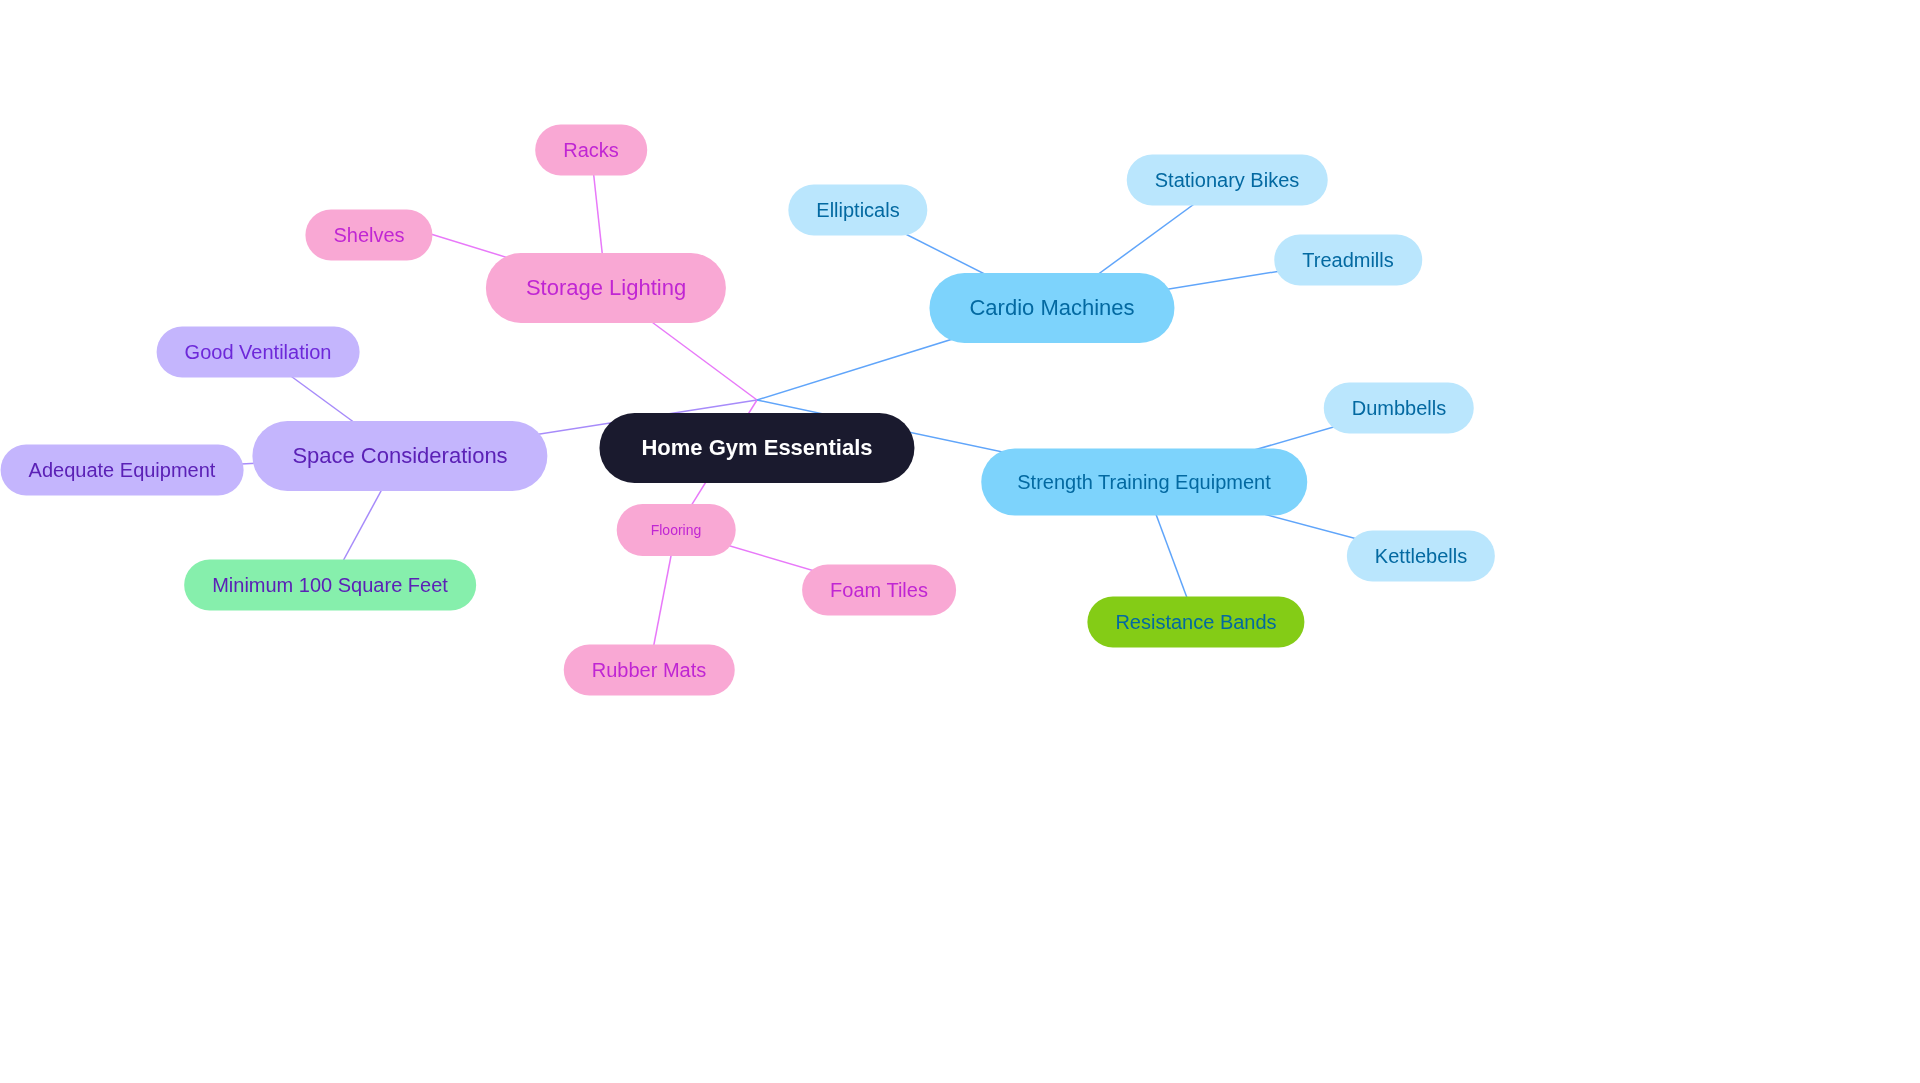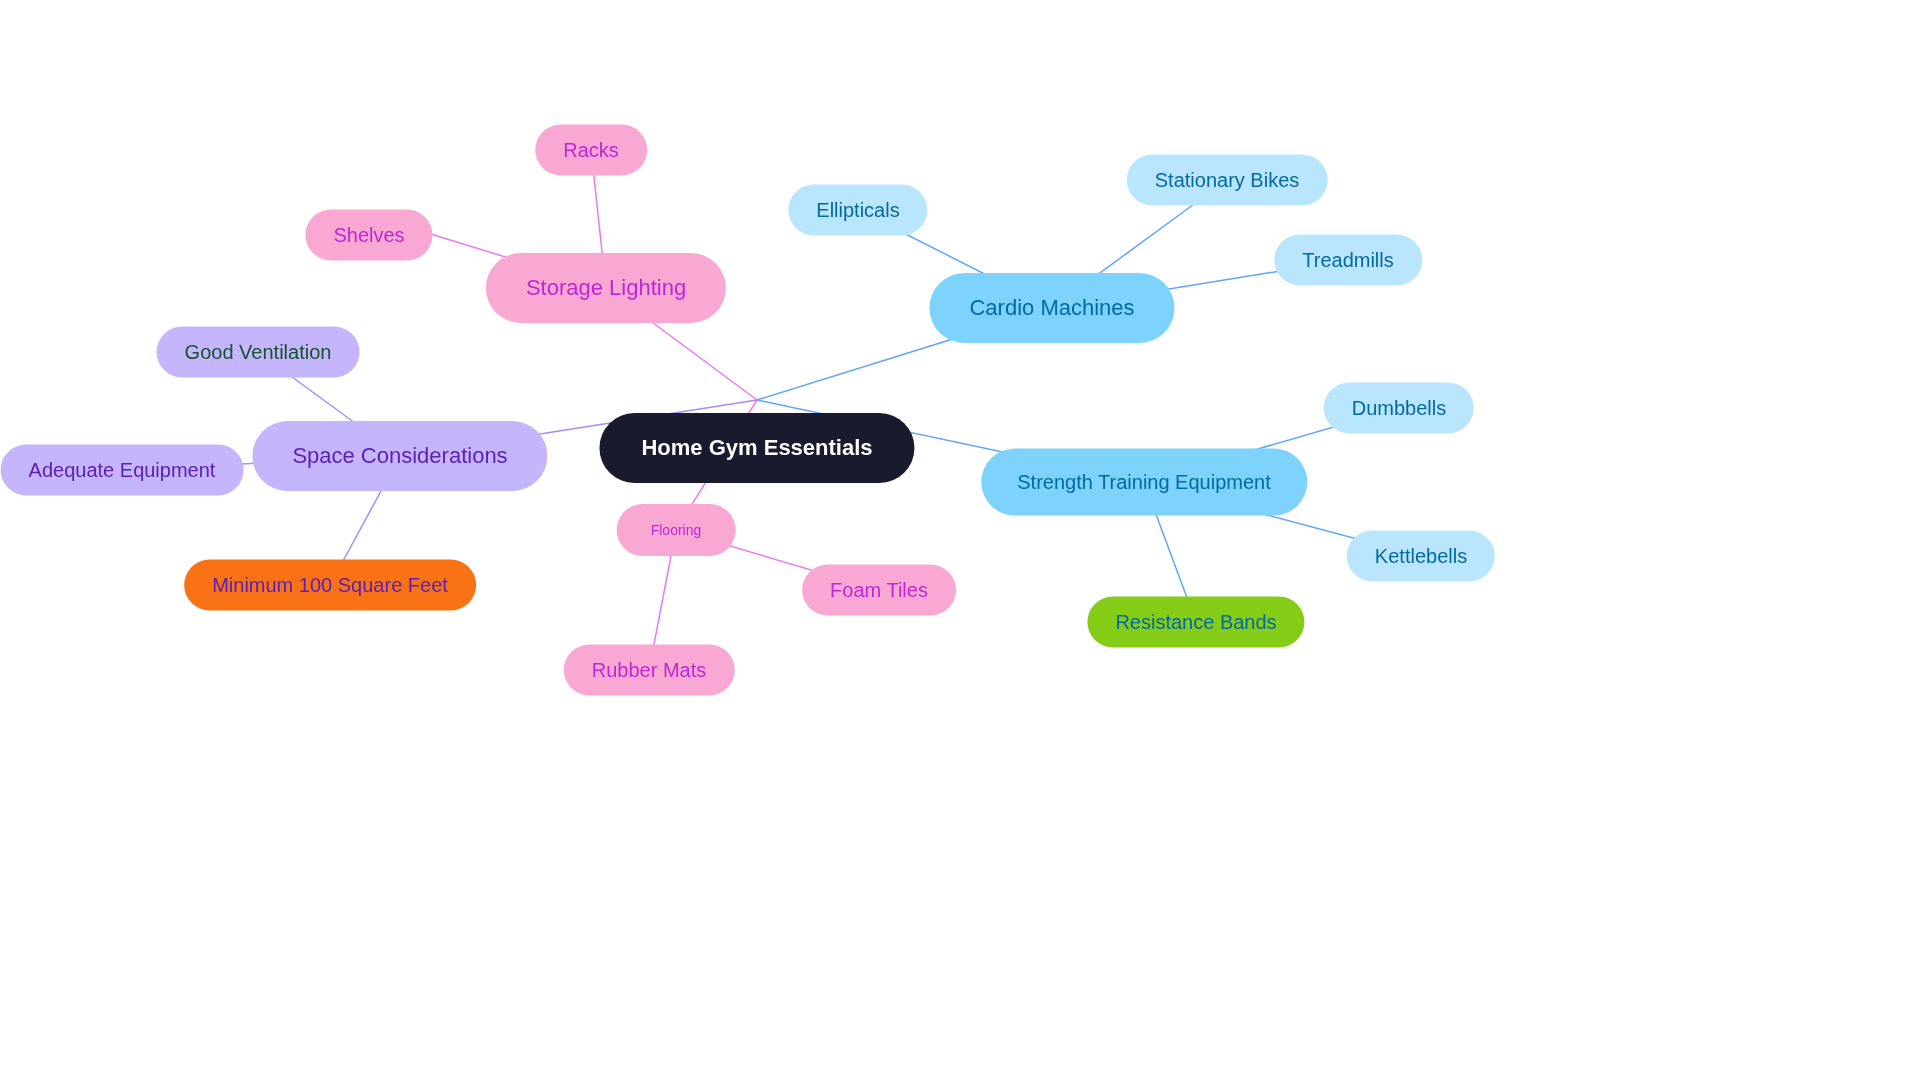--- a/index.html
+++ b/index.html
@@ -110,29 +110,29 @@
 </div>
 
 <div class="node node-pink node-sm" style="left: 369px; top: 215px; background:#f9a8d4; color:#c026d3;margin-top:20px;">
   <span>Shelves</span>
 </div>
 
 <div class="node node-purple node-lg" style="left: 400px; top: 456px; background:#c4b5fd; color:#5b21b6;">
   <span>Space Considerations</span>
 </div>
 
-<div class="node node-purple node-sm" style="left: 258px; top: 352px; background:#c4b5fd; color:#14532d;">
+<div class="node node-purple node-sm" style="left: 258px; top: 352px; background:#c4b5fd; color:#6d28d9;">
   <span>Good Ventilation</span>
 </div>
 
 <div class="node node-purple node-sm" style="left: 122px; top: 470px; background:#c4b5fd; color:#5b21b6;">
   <span>Adequate Equipment</span>
 </div>
 
-<div class="node node-purple node-sm" style="left: 330px; top: 585px; background:#f97316; color:#5b21b6;justify-content:center;">
+<div class="node node-purple node-sm" style="left: 330px; top: 585px; background:#86efac; color:#5b21b6;justify-content:center;">
   <span>Minimum 100 Square Feet</span>
 </div>
 
 <div class="node node-pink node-md" style="left: 676px; top: 530px; background:#f9a8d4; color:#c026d3;">
   <span>Flooring</span>
 </div>
 
 <div class="node node-pink node-sm" style="left: 879px; top: 590px; background:#f9a8d4; color:#c026d3;">
   <span>Foam Tiles</span>
 </div>

